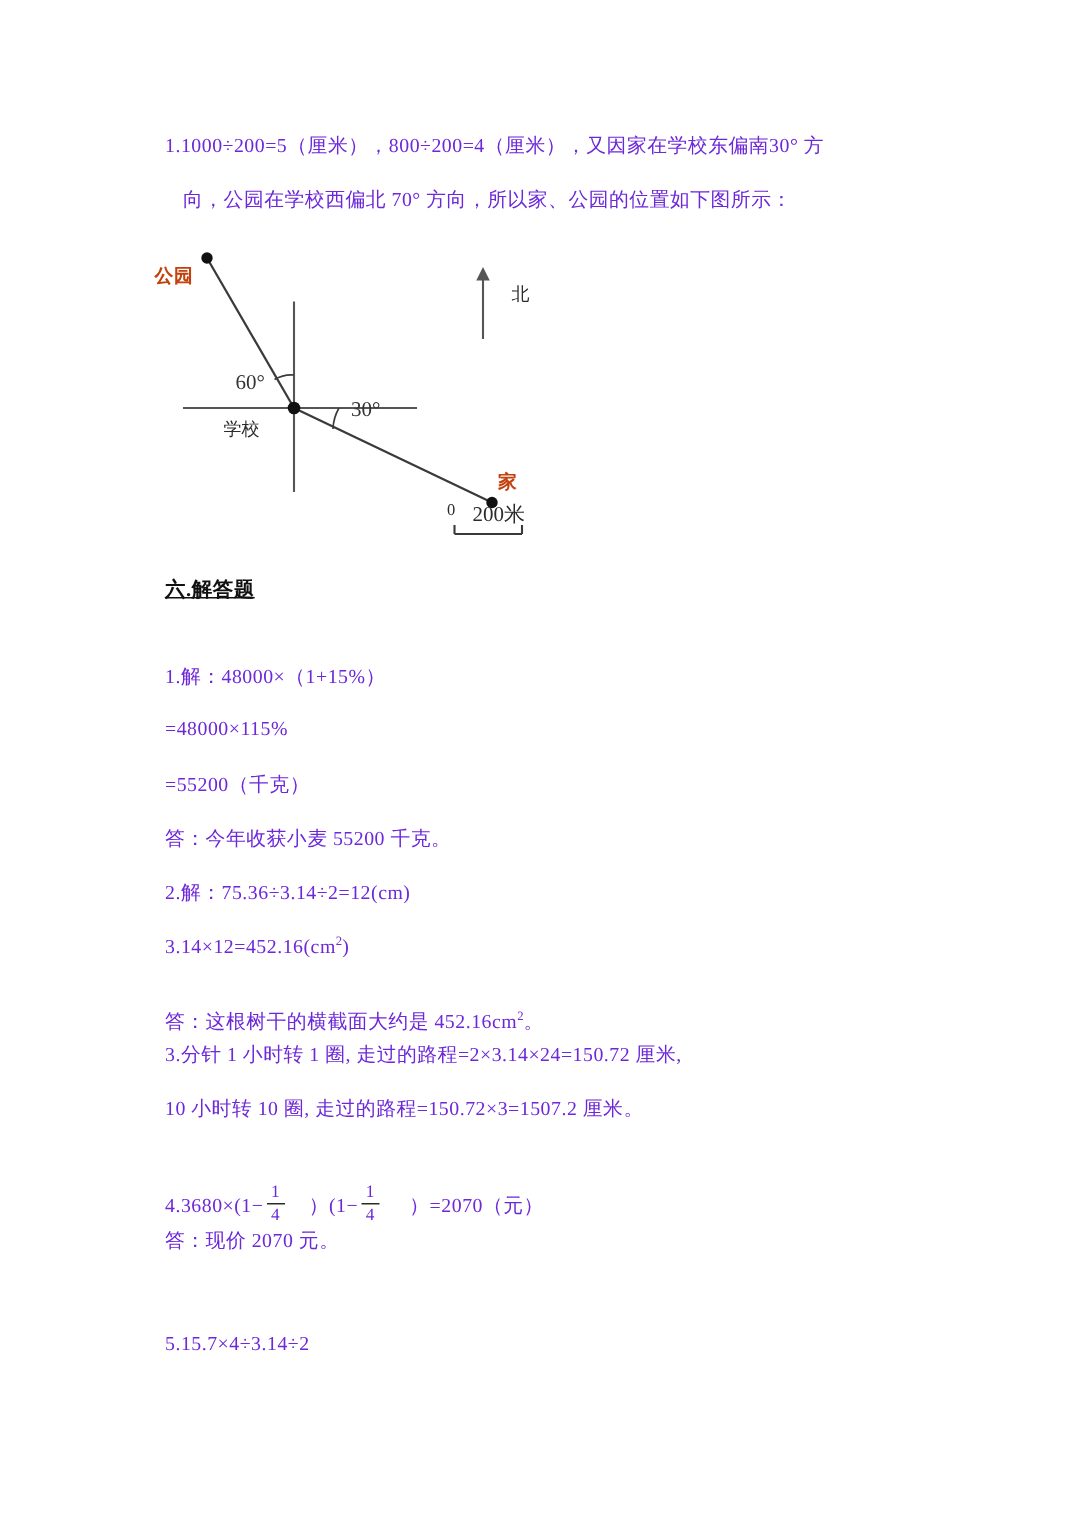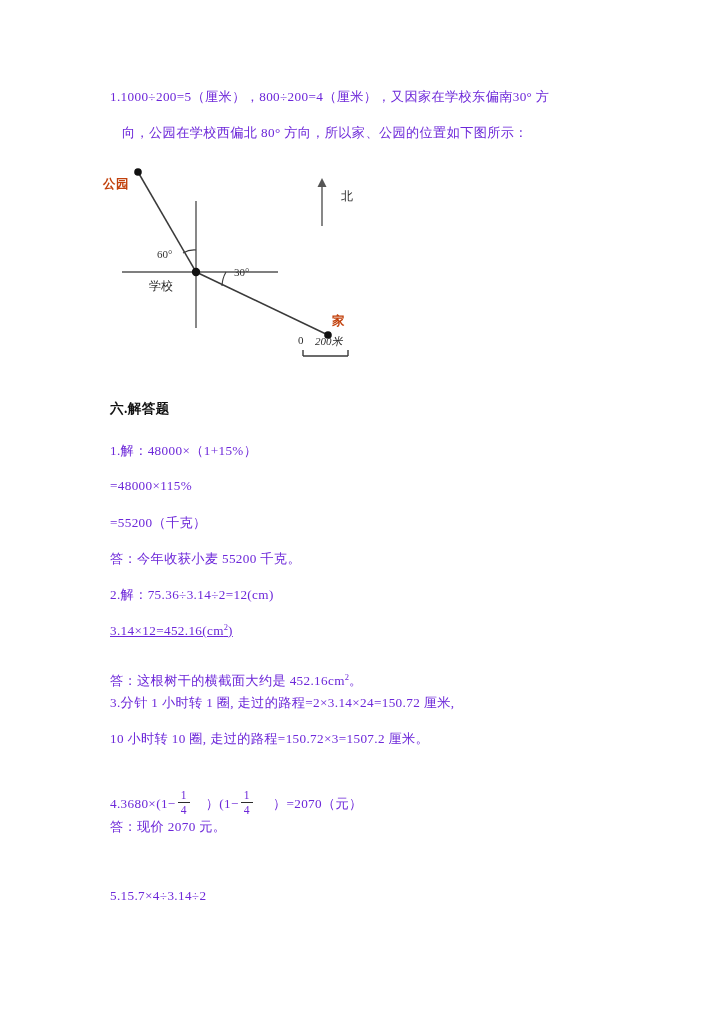--- a/index.html
+++ b/index.html
@@ -99,31 +99,31 @@
     font-size: 12.5px;
     font-weight: bold;
     letter-spacing: 0.5px;
   }
   .lbl-dark {
     color: #2b2b2b;
     font-size: 12px;
   }
   .lbl-ang {
     color: #333333;
-    font-size: 11px;
+    font-size: 14px;
   }
 </style>
 </head>
 <body>
 
 <div class="page">
   <div class="content">
 
     <div class="p-line" style="top:88px;">1.1000÷200=5（厘米），800÷200=4（厘米），又因家在学校东偏南30° 方</div>
-    <div class="p-line" style="top:124px; left:12px;">向，公园在学校西偏北 80° 方向，所以家、公园的位置如下图所示：</div>
+    <div class="p-line" style="top:124px; left:12px;">向，公园在学校西偏北 70° 方向，所以家、公园的位置如下图所示：</div>
 
     <div class="diagram">
       <svg width="400" height="230" viewBox="0 0 400 230">
 
         <line x1="12" y1="122" x2="168" y2="122" stroke="#555555" stroke-width="1.4"></line>
 
         <line x1="86" y1="51" x2="86" y2="178" stroke="#555555" stroke-width="1.4"></line>
 
         <line x1="86" y1="122" x2="28" y2="22" stroke="#3a3a3a" stroke-width="1.5"></line>
 
@@ -147,36 +147,36 @@
         <line x1="238" y1="200" x2="238" y2="206" stroke="#3a3a3a" stroke-width="1.4"></line>
       </svg>
 
       <span class="lbl lbl-pink" style="left:-7px; top:26px;">公园</span>
       <span class="lbl lbl-dark" style="left:39px; top:128px;">学校</span>
       <span class="lbl lbl-pink" style="left:222px; top:163px;">家</span>
       <span class="lbl lbl-dark" style="left:231px; top:38px;">北</span>
       <span class="lbl lbl-ang" style="left:47px; top:98px;">60°</span>
       <span class="lbl lbl-ang" style="left:124px; top:116px;">30°</span>
       <span class="lbl lbl-dark" style="left:188px; top:184px; font-size:11px;">0</span>
-      <span class="lbl lbl-dark" style="left:205px; top:184px; font-size:11px;font-style:italic;">200米</span>
-    </div>
-
-    <div class="p-line bold-head" style="top:400px;">六.解答题</div>
+      <span class="lbl lbl-dark" style="left:205px; top:184px; font-size:14px;">200米</span>
+    </div>
+
+    <div class="p-line bold-head" style="top:384px;text-decoration:underline;">六.解答题</div>
 
     <div class="p-line" style="top:442px;">1.解：48000×（1+15%）</div>
 
     <div class="p-line" style="top:478px;">=48000×115%</div>
 
     <div class="p-line" style="top:514px;text-align:center;">=55200（千克）</div>
 
     <div class="p-line" style="top:550px;">答：今年收获小麦 55200 千克。</div>
 
     <div class="p-line" style="top:586px;">2.解：75.36÷3.14÷2=12(cm)</div>
 
-    <div class="p-line" style="top:622px;text-decoration:underline;">
+    <div class="p-line" style="top:622px;">
       <span>3.14×12=452.16(cm</span><span class="sup">2</span><span>)</span>
     </div>
 
     <div class="p-line" style="top:658px;margin-top:14px;">
       <span>答：这根树干的横截面大约是 452.16cm</span><span class="sup">2</span><span>。</span>
     </div>
 
     <div class="p-line" style="top:694px;">3.分针 1 小时转 1 圈, 走过的路程=2×3.14×24=150.72 厘米,</div>
 
     <div class="p-line" style="top:730px;">10 小时转 10 圈, 走过的路程=150.72×3=1507.2 厘米。</div>

